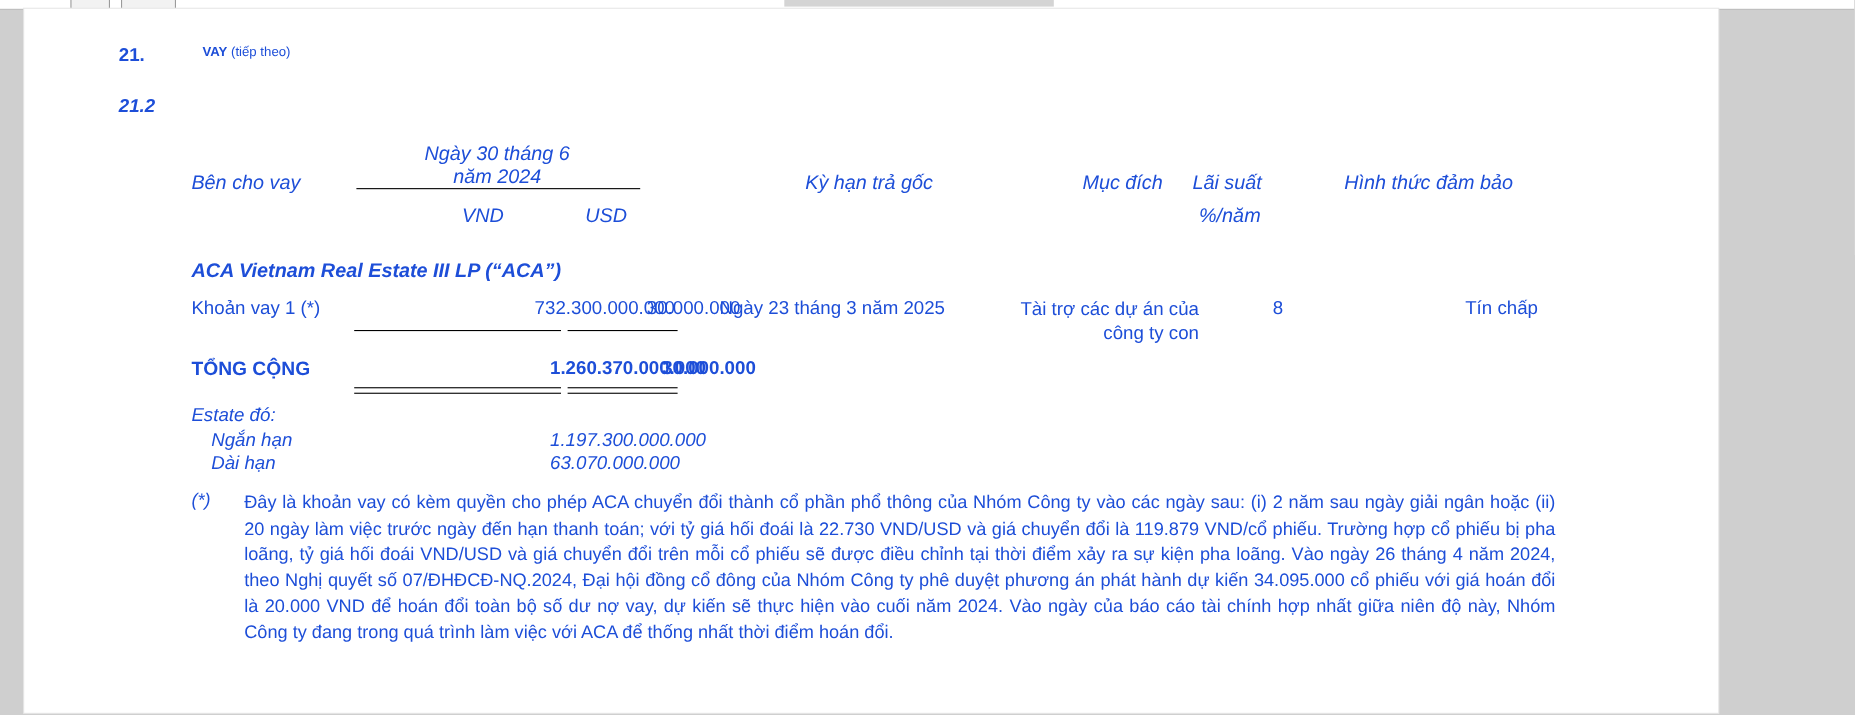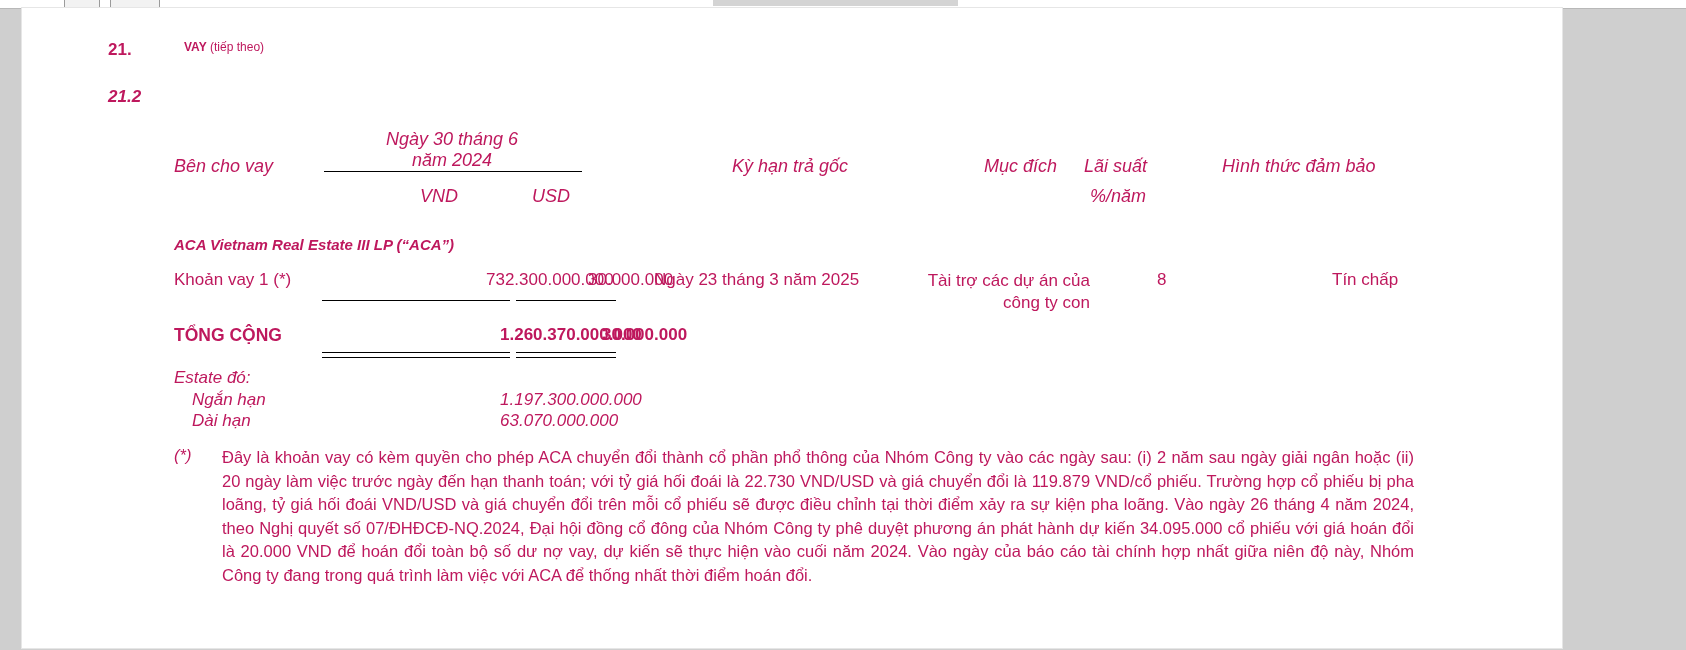--- a/index.html
+++ b/index.html
@@ -46,21 +46,21 @@
     left: 22px;
     width: 1540px;
     height: 640px;
     background: #ffffff;
     box-shadow: 0 0 0 1px #e6e6e6;
   }
   .doc {
     position: relative;
     width: 100%;
     height: 100%;
-    color: #be185d;
+    color: #1d4ed8;
     font-size: 17px;
   }
   .h-num { position: absolute; font-weight: bold; }
   .h-title { position: absolute; }
   .h-title b { font-weight: bold; }
 
   #sec-num   { left: 86px;  top: 32px; font-size: 17px; }
   #sec-title { left: 162px; top: 32px; font-size: 12px; }
   #sub-num   { left: 86px;  top: 79px; font-size: 17px; font-style: italic; }
   #sub-title { left: 162px; top: 79px; font-size: 17px; }
@@ -85,21 +85,21 @@
 
   .rule {
     position: absolute;
     border-bottom: 1px solid #000;
   }
   #rule-head { left: 302px; top: 163px; width: 258px; }
 
   
   .cell { position: absolute; white-space: nowrap; font-size: 17px; }
 
-  #grp-aca    { left: 152px; top: 228px; font-style: italic; font-weight: bold; font-size: 15px; }
+  #grp-aca    { left: 152px; top: 228px; font-style: italic; font-weight: bold; font-size: 18px; }
   #r1-label   { left: 152px; top: 262px; }
   #r1-vnd     { left: 464px; top: 262px; text-align: right; width: 0; }
   #r1-usd     { left: 566px; top: 262px; text-align: right; width: 0; }
   #r1-term    { left: 632px; top: 262px; }
   #r1-purpose { left: 888px; top: 262px; width: 180px; text-align: right; line-height: 22px; white-space: normal; }
   #r1-rate    { left: 1135px; top: 262px; }
   #r1-collat  { left: 1310px; top: 262px; }
 
   #rule-sub1 { left: 300px; top: 292px; width: 188px; }
   #rule-sub2 { left: 494px; top: 292px; width: 100px; }

